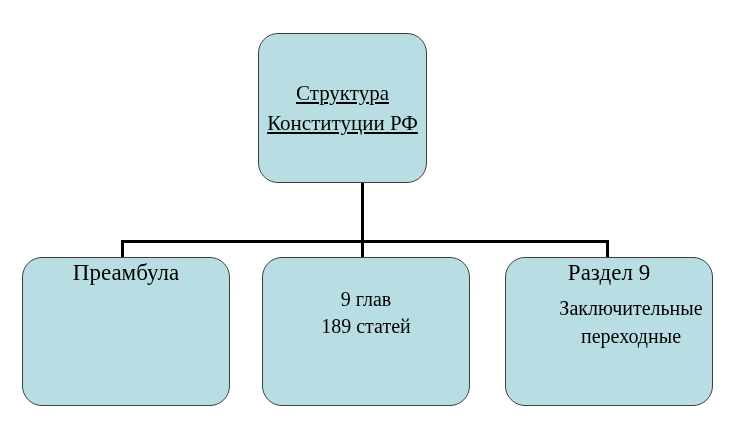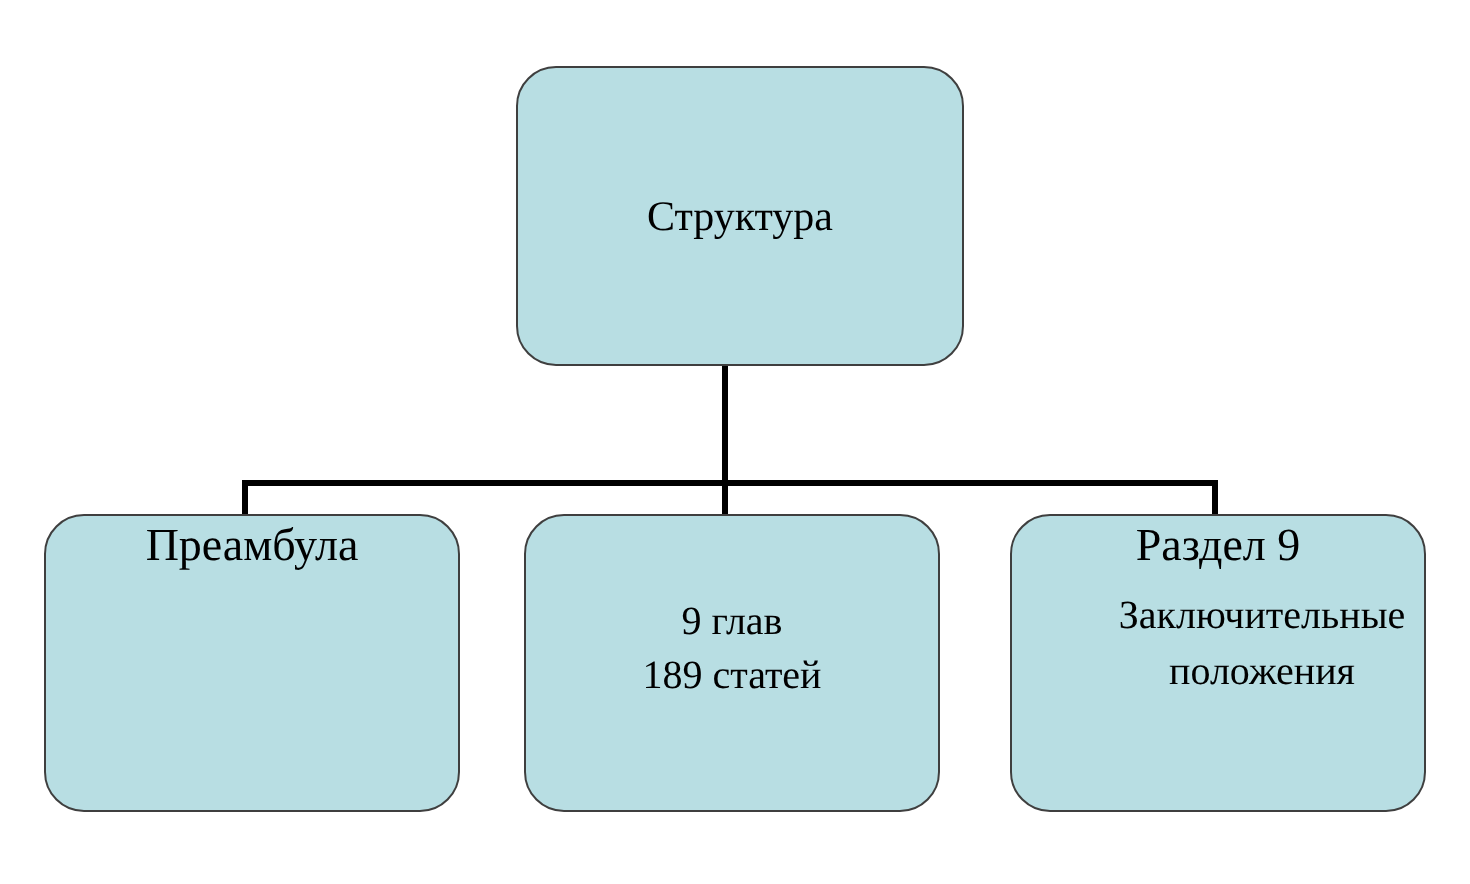--- a/index.html
+++ b/index.html
@@ -26,37 +26,37 @@
   .drop-right { left: 606px; top: 240px; width: 3px;  height: 17px; }
   .node {
     position: absolute;
     background: #B8DEE3;
     border: 1px solid #3F3F3F;
     border-radius: 20px;
     box-sizing: border-box;
     text-align: center;
   }
   .root {
-    left: 258px; top: 33px; width: 224px; height: 150px;
+    left: 258px; top: 33px; width: 169px; height: 150px;
     display: flex; align-items: center; justify-content: center;
-    font-size: 21px; line-height: 30px;
+    font-size: 21px; line-height: 30px; text-decoration: underline;
   }
   .child { top: 257px; width: 208px; height: 149px; }
   .child-left  { left: 22px; }
   .child-mid   { left: 262px; }
   .child-right { left: 505px; }
   .child-title {
     font-size: 23px;
     line-height: 30px;
     padding-top: 0;
   }
   .mid-sub {
     font-size: 20px;
     line-height: 27px;
-    margin-top: 40px;
+    margin-top: 28px;
   }
   .right-sub {
     font-size: 20px;
     line-height: 28px;
     margin-top: 6px;
     padding-left: 44px;
   }
 </style>
 </head>
 <body>
@@ -64,35 +64,36 @@
 <div class="canvas">
 
   <div class="connector trunk"></div>
   <div class="connector hbar"></div>
   <div class="connector drop-left"></div>
   <div class="connector drop-right"></div>
 
   <div class="node root">
     <div>
       <div>Структура</div>
+      <div>Конституции РФ</div>
     </div>
   </div>
 
   <div class="node child child-left">
     <div class="child-title">Преамбула</div>
   </div>
 
   <div class="node child child-mid">
     <div class="mid-sub">
       <div>9 глав</div>
       <div>189 статей</div>
     </div>
   </div>
 
   <div class="node child child-right">
     <div class="child-title">Раздел 9</div>
     <div class="right-sub">
       <div>Заключительные</div>
-      <div>положения</div>
+      <div>переходные</div>
     </div>
   </div>
 
 </div>
 
 </body></html>

